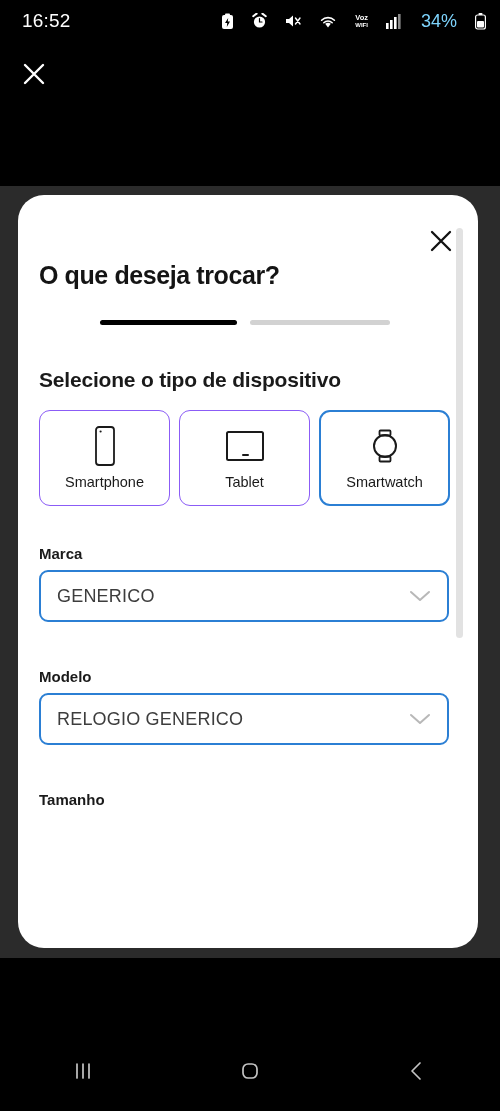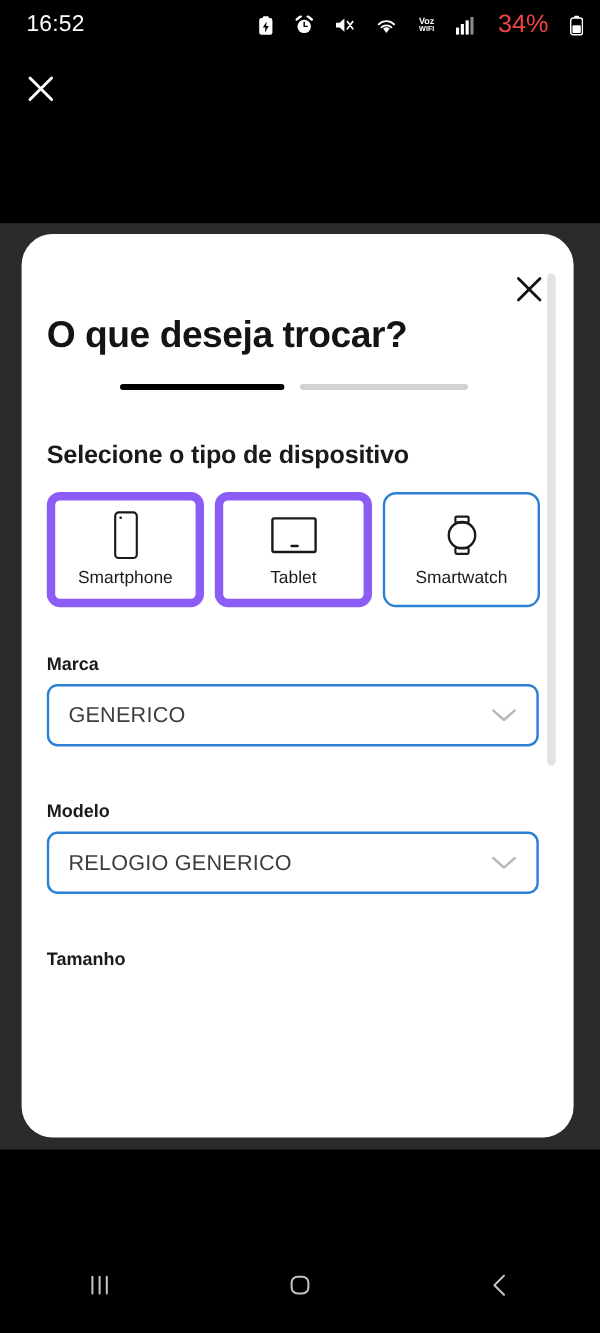--- a/index.html
+++ b/index.html
@@ -45,22 +45,22 @@
   .vowifi-label {
     display: flex;
     flex-direction: column;
     align-items: center;
     line-height: 1;
     color: #ffffff;
   }
   .vowifi-label .v1 { font-size: 7.5px; font-weight: bold; }
   .vowifi-label .v2 { font-size: 6px; font-weight: bold; margin-top: 1px; }
   .status-batt-text {
-    color: #ef4444;
-    font-size: 21px;
+    color: #7dd3fc;
+    font-size: 18px;
     margin-left: 2px;
   }
 
   
   .top-close {
     position: absolute;
     top: 58px; left: 18px;
     width: 32px; height: 32px;
     display: flex; align-items: center; justify-content: center;
   }
@@ -90,21 +90,21 @@
     top: 224px;
     left: 424px;
     width: 34px; height: 34px;
     display: flex; align-items: center; justify-content: center;
   }
 
   .sheet-title {
     position: absolute;
     top: 261px;
     left: 39px;
-    font-size: 31px;
+    font-size: 25px;
     font-weight: bold;
     color: #141414;
     letter-spacing: -0.4px;
   }
 
   
   .steps {
     position: absolute;
     top: 320px;
     left: 100px;
@@ -133,21 +133,21 @@
   .device-row {
     position: absolute;
     top: 410px;
     left: 39px;
     display: flex;
     gap: 9px;
   }
   .device-card {
     width: 131px;
     height: 96px;
-    border: 7px solid #8b5cf6;
+    border: 1px solid #8b5cf6;
     border-radius: 11px;
     background: #ffffff;
     display: flex;
     flex-direction: column;
     align-items: center;
     justify-content: center;
     gap: 8px;
   }
   .device-card.selected {
     border: 2px solid #2b7fd4;

